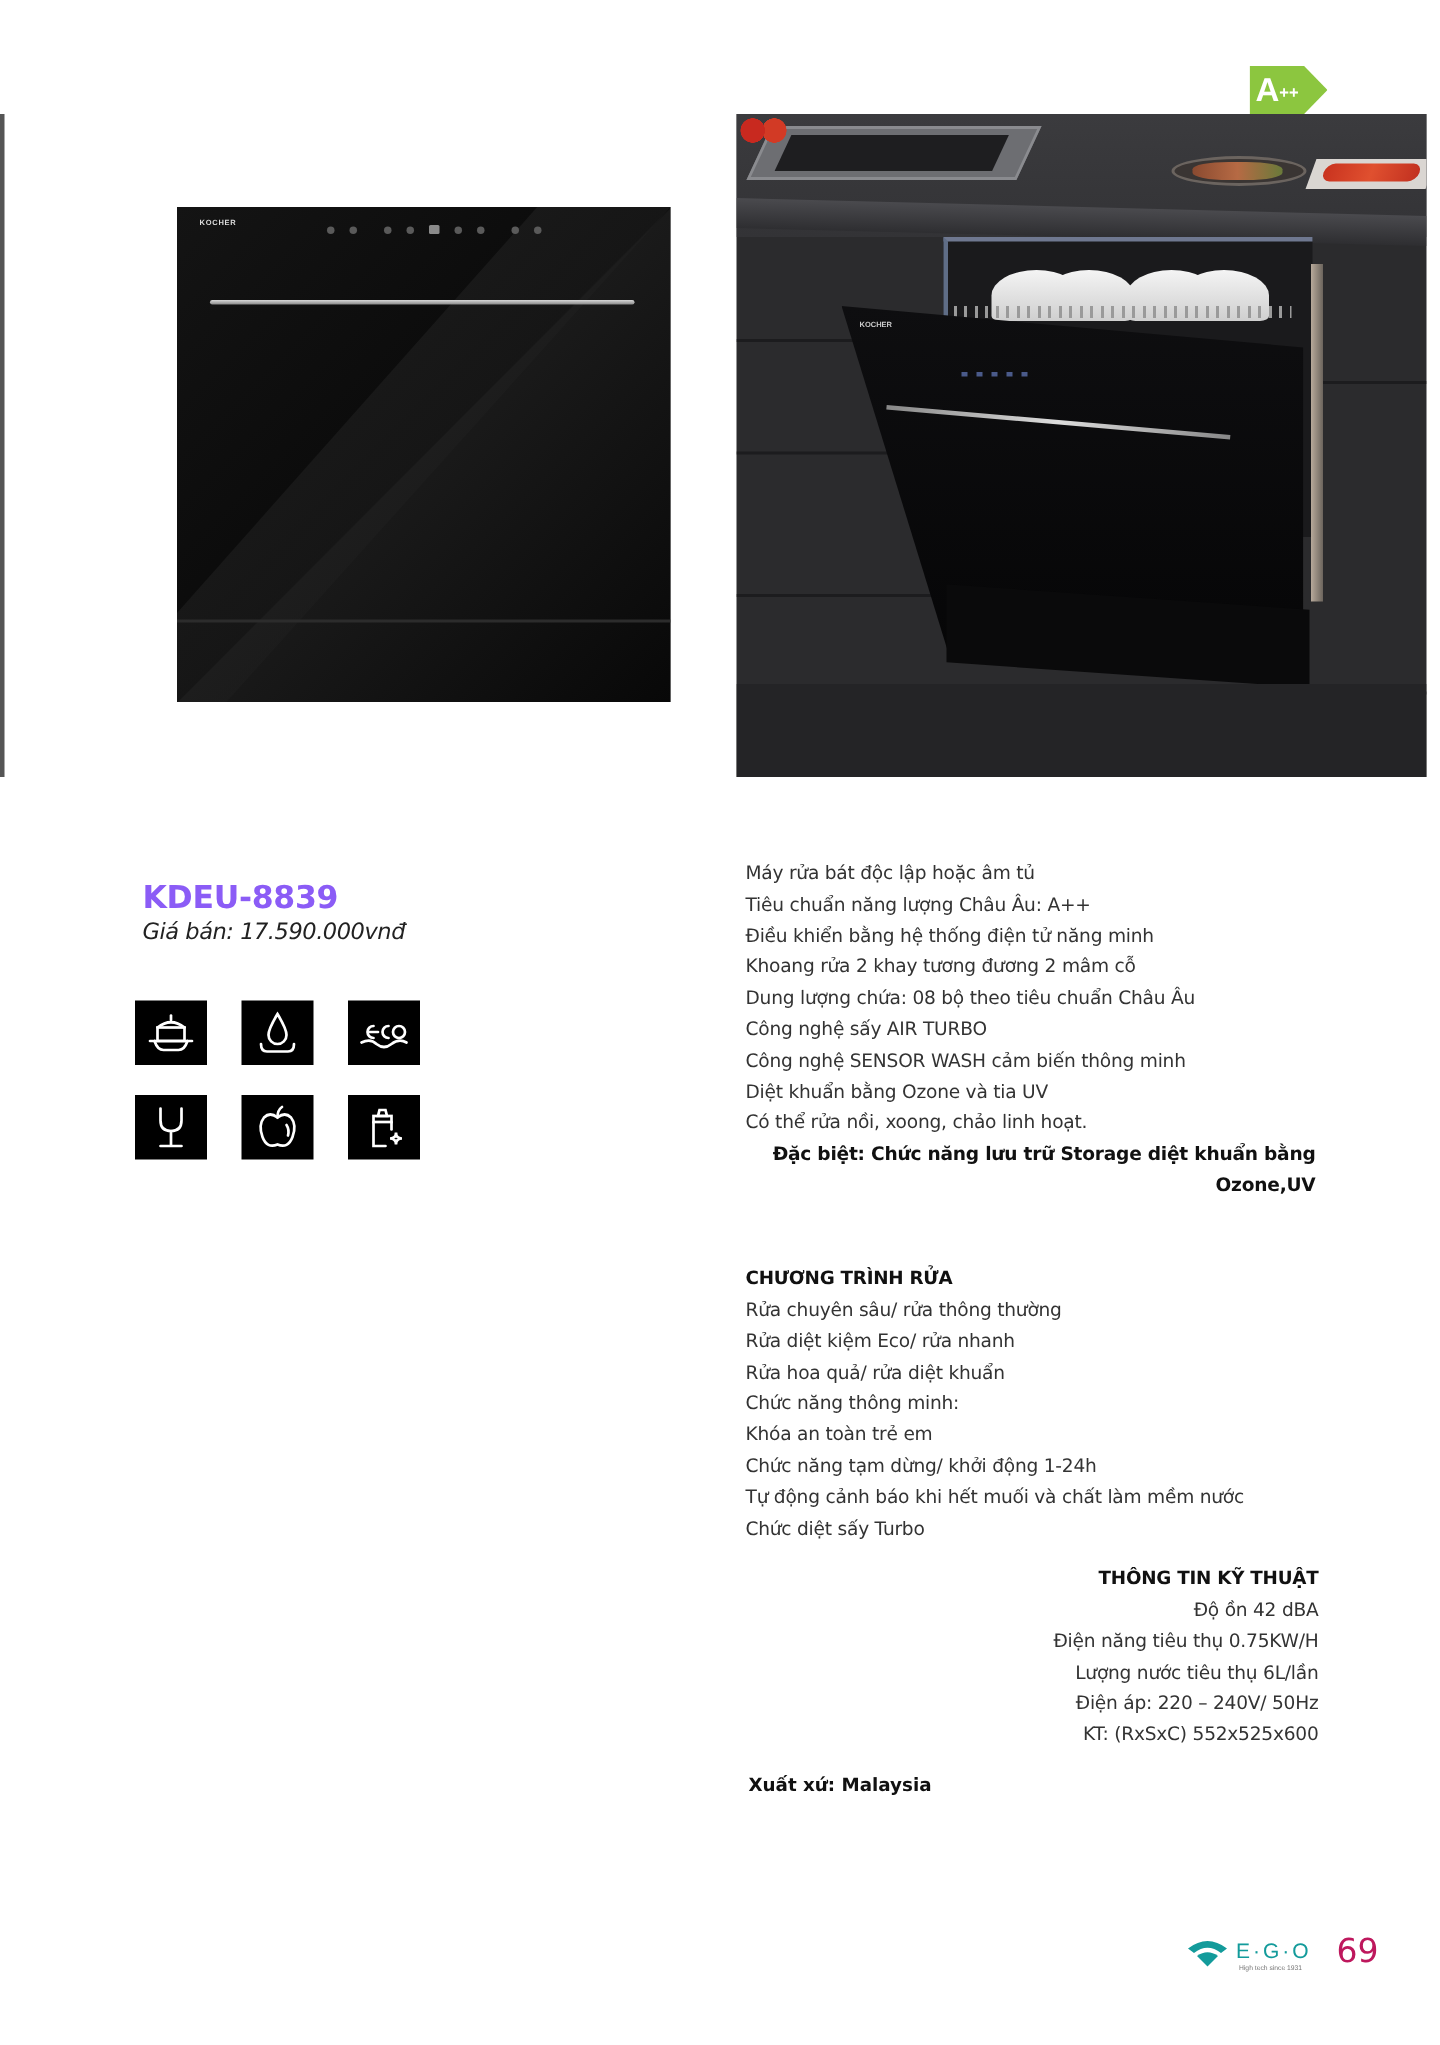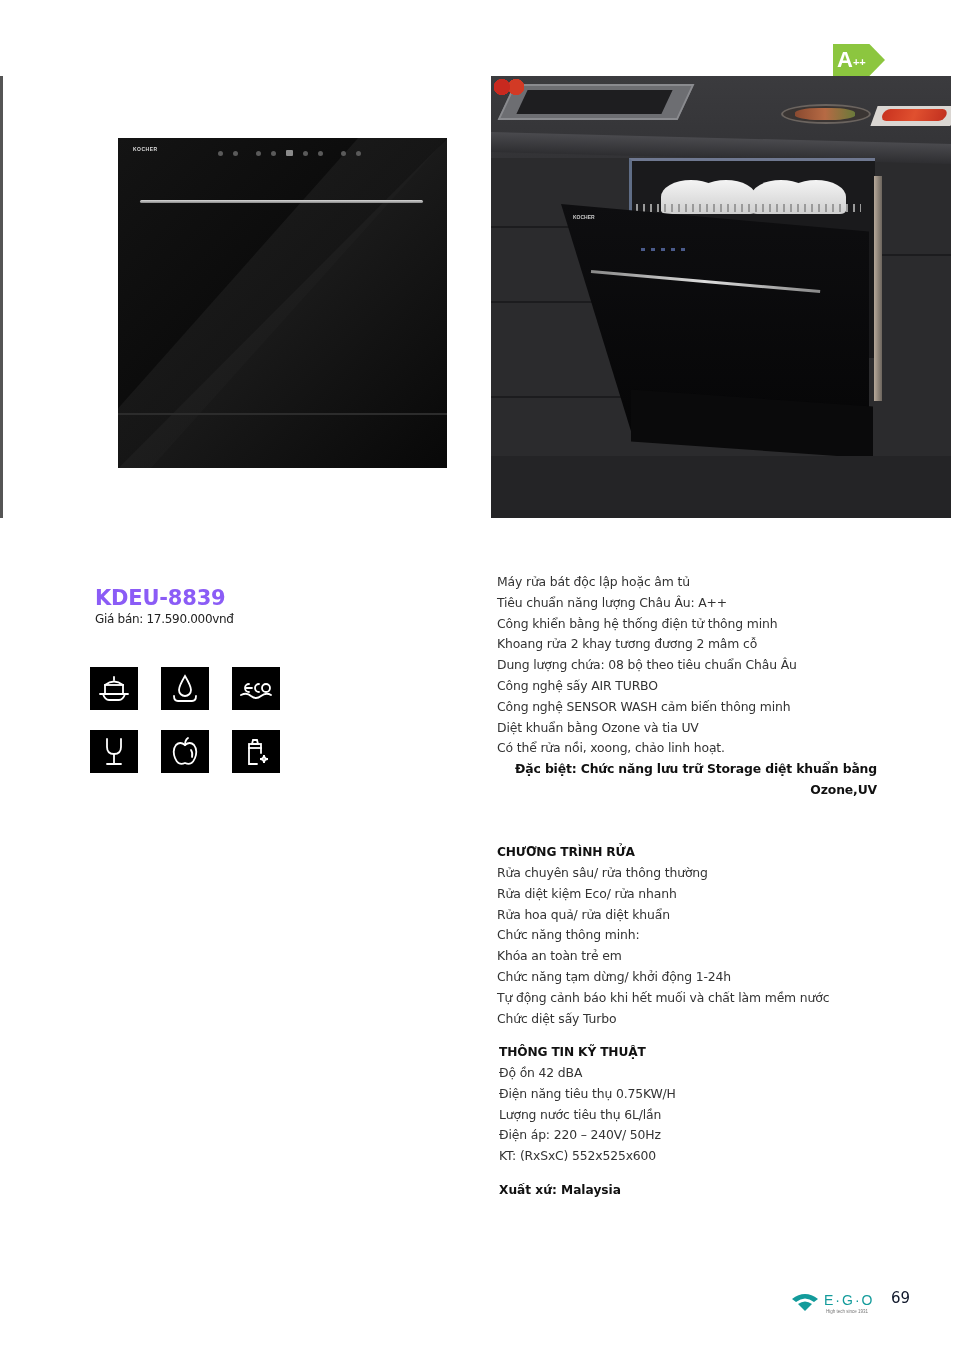--- a/index.html
+++ b/index.html
@@ -50,43 +50,43 @@
 
   
   .energy-badge { position: absolute; left: 833px; top: 44px; width: 52px; height: 32px; }
   .energy-badge .bg { position: absolute; left: 0; top: 0; width: 52px; height: 32px; background: #8cc63f;
     clip-path: polygon(0 0, 70% 0, 100% 50%, 70% 100%, 0 100%); }
   .energy-badge .txt { position: absolute; left: 4px; top: 3px; color: #fff; font-family: "Liberation Sans", sans-serif; font-weight: bold; font-size: 22px; line-height: 26px; }
   .energy-badge .sup { font-size: 11px; vertical-align: top; position: relative; top: 2px; }
 
   
   .model { position: absolute; left: 95px; top: 586px; font-family: "DejaVu Sans", sans-serif; font-weight: bold; font-size: 21px; color: #8b5cf6; letter-spacing: -0.2px; }
-  .price { position: absolute; left: 95px; top: 612px; font-family: "DejaVu Sans", sans-serif; font-size: 12px; color: #222; letter-spacing: -0.3px; }
+  .price { position: absolute; left: 95px; top: 612px; font-family: "DejaVu Sans", sans-serif; font-size: 15px; color: #222; letter-spacing: -0.3px; font-style: italic; }
 
   
   .icon-grid { position: absolute; left: 90px; top: 667px; width: 200px; display: grid; grid-template-columns: 48px 48px 48px; column-gap: 23px; row-gap: 20px; }
   .feat-icon { width: 48px; height: 43px; background: #000; display: flex; align-items: center; justify-content: center; }
   .feat-icon svg { width: 34px; height: 34px; }
 
   
   .spec { position: absolute; left: 497px; width: 380px; font-family: "DejaVu Sans", sans-serif; font-size: 12.4px; color: #333; letter-spacing: -0.15px; }
   .spec .heading { font-weight: bold; color: #111; font-size: 12.2px; height: 21px; line-height: 21px; }
   .spec .line { height: 20.8px; line-height: 20.8px; white-space: nowrap; }
   .spec .bold { font-weight: bold; color: #111; text-align: right; }
   .spec-features { top: 572px; }
   .spec-programs { top: 842px; }
-  .spec-tech { top: 1042px; left: 499px; }
+  .spec-tech { top: 1042px; left: 499px; text-align: right; }
   .origin { position: absolute; left: 499px; top: 1183px; font-family: "DejaVu Sans", sans-serif; font-weight: bold; font-size: 12.2px; color: #111; }
 
   
   .footer-logo { position: absolute; left: 790px; top: 1290px; display: flex; align-items: flex-start; }
   .ego-mark { width: 30px; height: 22px; }
   .ego-text { margin-left: 4px; font-family: "Liberation Sans", sans-serif; font-size: 14px; color: #139b9b; letter-spacing: 2px; line-height: 20px; }
   .ego-sub { position: absolute; left: 36px; top: 19px; font-size: 4.5px; color: #777; white-space: nowrap; font-family: "Liberation Sans", sans-serif; }
-  .page-num { position: absolute; left: 891px; top: 1289px; font-family: "DejaVu Sans", sans-serif; font-size: 15px; color: #0f172a; }
+  .page-num { position: absolute; left: 891px; top: 1289px; font-family: "DejaVu Sans", sans-serif; font-size: 22px; color: #be185d; }
 </style>
 </head>
 <body>
 
 <div class="left-rule"></div>
 
 <div class="product-front">
   <div class="diag"></div>
   <div class="diag2"></div>
   <div class="brand-mark">KOCHER</div>
@@ -196,21 +196,21 @@
         <path d="M10 13 L10 29 L18 29"></path>
         <path d="M22 13 L22 18"></path>
       <path d="M25 20 Q25 24 29 24 Q25 24 25 28 Q25 24 21 24 Q25 24 25 20Z"></path>
     </svg>
   </div>
 </div>
 
 <div class="spec spec-features">
   <div class="line">Máy rửa bát độc lập hoặc âm tủ</div>
   <div class="line">Tiêu chuẩn năng lượng Châu Âu: A++</div>
-  <div class="line">Công khiển bằng hệ thống điện tử thông minh</div>
+  <div class="line">Điều khiển bằng hệ thống điện tử năng minh</div>
   <div class="line">Khoang rửa 2 khay tương đương 2 mâm cỗ</div>
   <div class="line">Dung lượng chứa: 08 bộ theo tiêu chuẩn Châu Âu</div>
   <div class="line">Công nghệ sấy AIR TURBO</div>
   <div class="line">Công nghệ SENSOR WASH cảm biến thông minh</div>
   <div class="line">Diệt khuẩn bằng Ozone và tia UV</div>
   <div class="line">Có thể rửa nồi, xoong, chảo linh hoạt.</div>
   <div class="line bold">Đặc biệt: Chức năng lưu trữ Storage diệt khuẩn bằng</div>
   <div class="line bold">Ozone,UV</div>
 </div>
 

